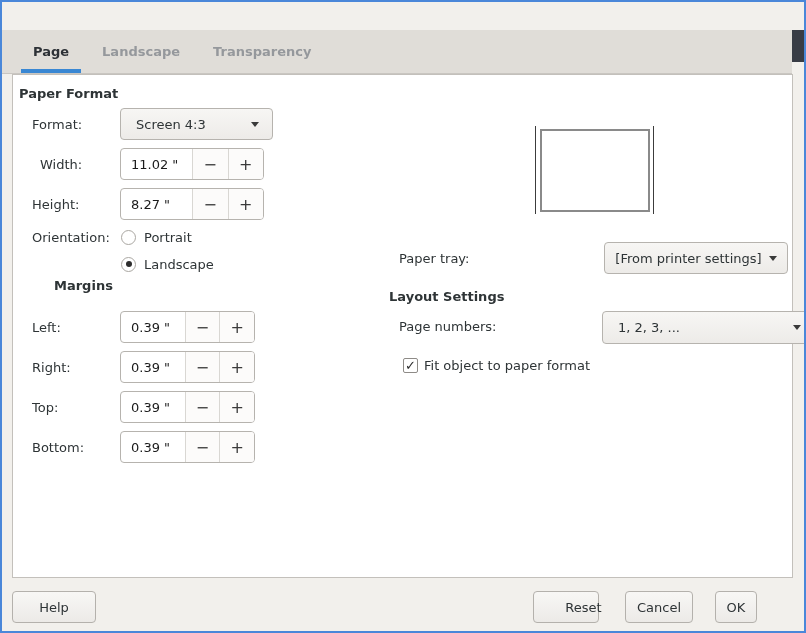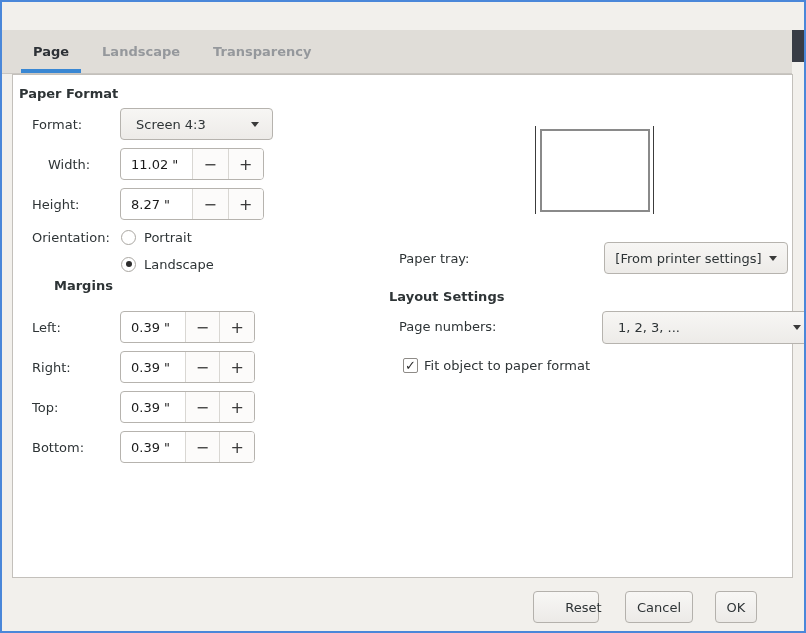--- a/index.html
+++ b/index.html
@@ -99,21 +99,21 @@
   <div class="panel"></div>
 
   <div class="heading" style="left:17px;top:84px;">Paper Format</div>
 
   <div class="lbl" style="left:30px;top:115px;">Format:</div>
   <div class="dd leftpad" style="left:118px;top:106px;width:153px;">
     <span class="txt">Screen 4:3</span>
     <span class="dd-arrow"></span>
   </div>
 
-  <div class="lbl" style="left:46px;top:155px;">Width:</div>
+  <div class="lbl" style="left:38px;top:155px;">Width:</div>
   <div class="spin wide" style="left:118px;top:146px;">
     <span class="val">11.02 "</span>
     <span class="btn">−</span>
     <span class="btn">+</span>
   </div>
 
   <div class="lbl" style="left:30px;top:195px;">Height:</div>
   <div class="spin wide" style="left:118px;top:186px;">
     <span class="val">8.27 "</span>
     <span class="btn">−</span>
@@ -176,17 +176,18 @@
   <div class="dd leftpad" style="left:600px;top:309px;width:213px;height:33px;">
     <span class="txt">1, 2, 3, ...</span>
     <span class="dd-arrow"></span>
   </div>
 
   <div class="check-row" style="left:401px;top:355px;">
     <span class="checkbox">✓</span>
     <span class="lbl-inline" style="font-size:13px;color:#2e3436;">Fit object to paper format</span>
   </div>
 
+  <div class="btn-push" style="left:10px;top:589px;width:84px;">Help</div>
   <div class="btn-push" style="left:531px;top:589px;width:66px;padding-left:35px;">Reset</div>
   <div class="btn-push" style="left:623px;top:589px;width:68px;">Cancel</div>
   <div class="btn-push" style="left:713px;top:589px;width:42px;">OK</div>
 
 </div>
 
 </body></html>

